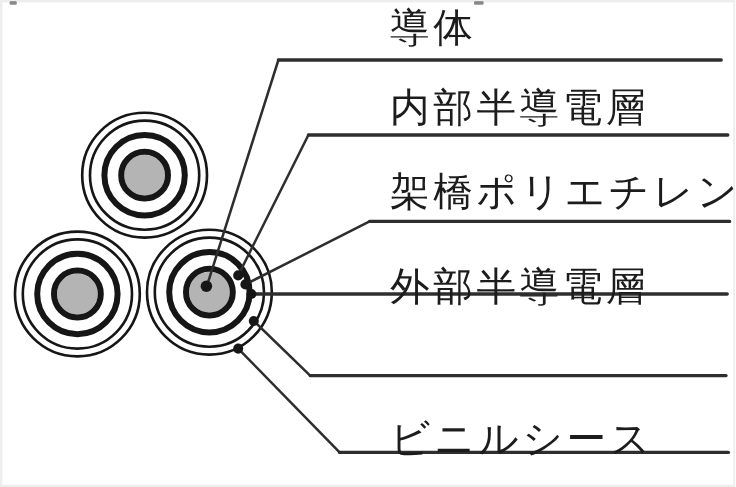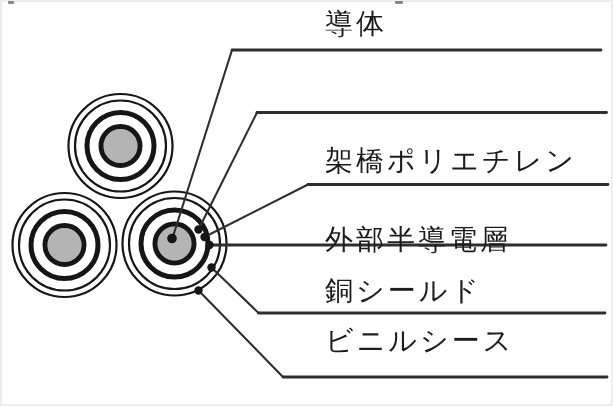--- a/index.html
+++ b/index.html
@@ -17,21 +17,21 @@
   }
   svg.diagram{position:absolute;left:0;top:0;}
   .ring{fill:none;}
   .ring-thick{stroke-width:5;}
   .ring-thin{stroke-width:2.2;}
   .underline{fill:none;stroke-width:2.8;stroke-linecap:round;}
   .diag{fill:none;stroke-width:2.1;stroke-linecap:round;}
   .label{
     position:absolute;
     left:325px;
-    font-size:28px;
+    font-size:33px;
     line-height:36px;
     letter-spacing:3px;
     color:#1c1c1c;
     white-space:nowrap;
   }
   .speck{position:absolute;background:#8a8a8a;border-radius:1px;}
 </style>
 </head>
 <body>
 
@@ -93,20 +93,20 @@
     </g>
 
     <g>
       <line class="underline" x1="607" y1="377" x2="283" y2="377" stroke="#2e2e2e"></line>
       <line class="diag" x1="283" y1="377" x2="198.5" y2="290.5" stroke="#2e2e2e"></line>
       <circle cx="198.5" cy="290.5" r="4.2" fill="#161616"></circle>
     </g>
   </svg>
 
   <div class="label" style="top:6px">導体</div>
+  <div class="label" style="top:73px">内部半導電層</div>
   <div class="label" style="top:143px">架橋ポリエチレン</div>
   <div class="label" style="top:222px">外部半導電層</div>
-  <div class="label" style="top:273px">銅シールド</div>
-  <div class="label" style="top:323px">ビニルシース</div>
+  <div class="label" style="top:349px">ビニルシース</div>
 
   <div class="speck" style="left:8px;top:1px;width:6px;height:3px;"></div>
   <div class="speck" style="left:395px;top:1px;width:8px;height:3px;"></div>
 </div>
 
 </body></html>

